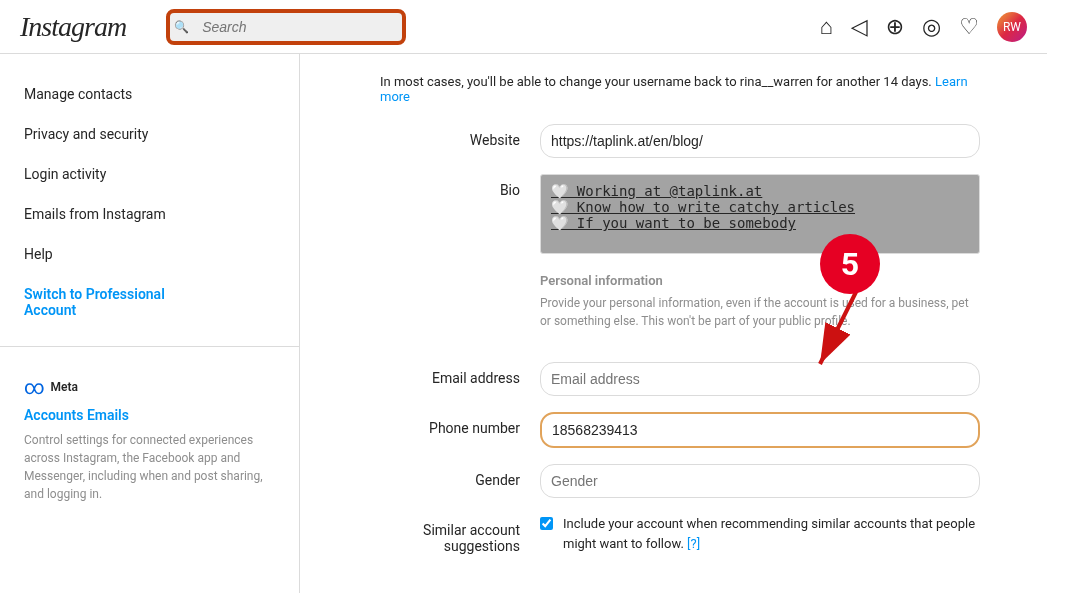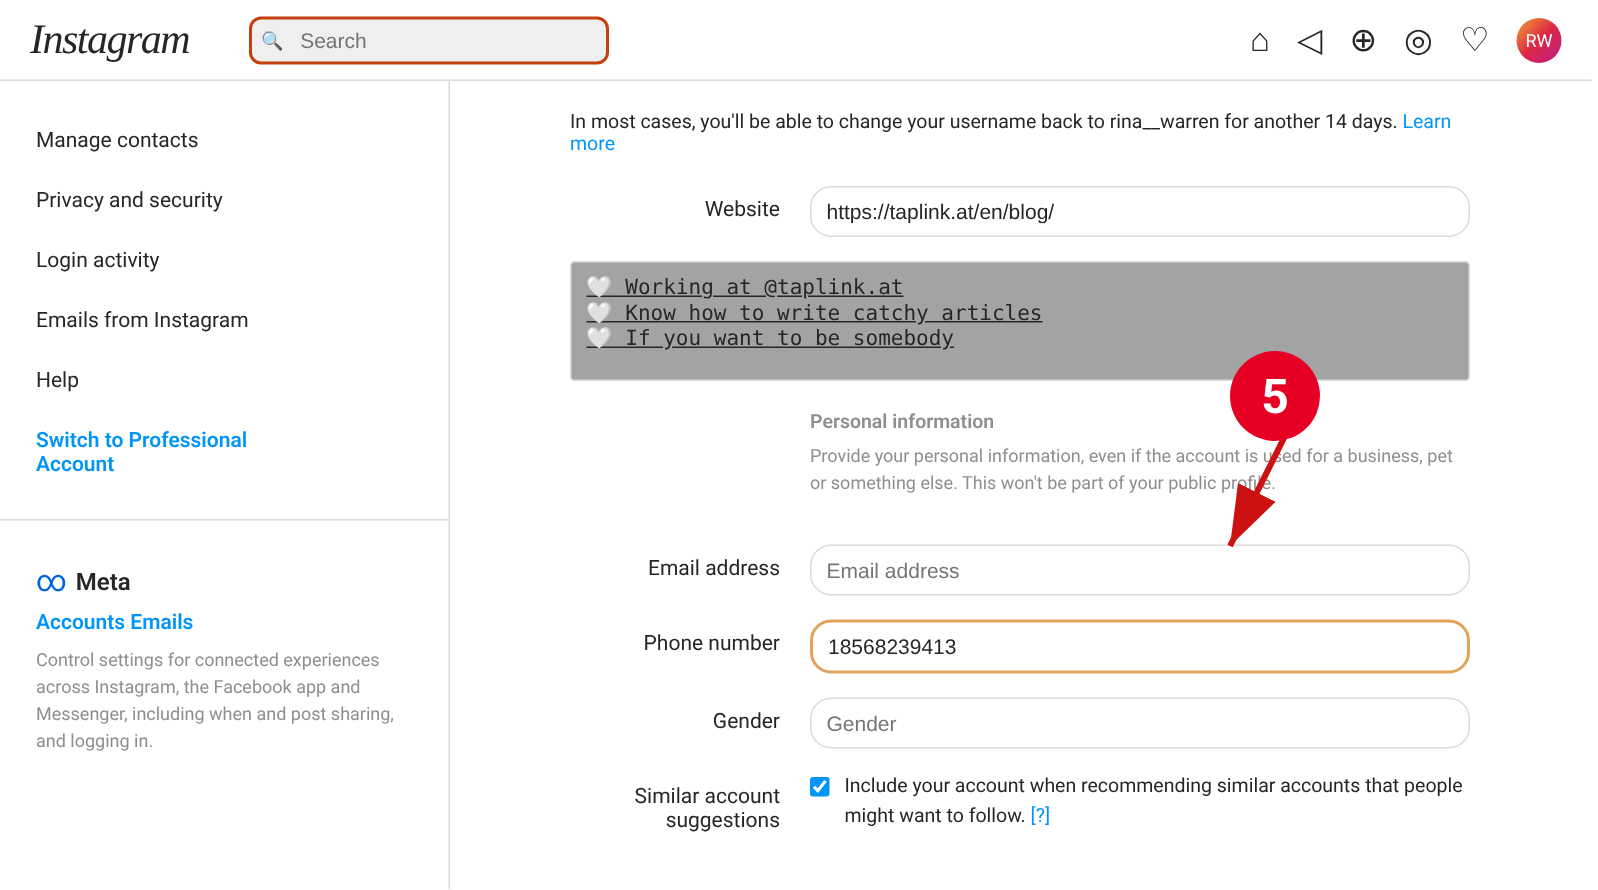--- a/index.html
+++ b/index.html
@@ -6,46 +6,47 @@
     body { font-family: -apple-system, BlinkMacSystemFont, 'Segoe UI', Roboto, sans-serif; background: #fff; color: #262626; font-size: 14px; }
 
     
     .navbar {
       display: flex;
       align-items: center;
       padding: 0 20px;
       height: 54px;
       border-bottom: 1px solid #dbdbdb;
       position: fixed;
-      top: 0; left: 0; right: 4px;
+      top: 0; left: 0; right: 18px;
       background: #fff;
       z-index: 100;
     }
     .navbar-logo {
       font-family: 'Billabong', cursive;
       font-size: 28px;
       font-weight: 400;
       letter-spacing: -1px;
       flex: 0 0 auto;
       margin-right: 20px;
       font-style: italic;
     }
     .navbar-search {
       flex: 0 0 240px;
       margin: 0 auto 0 20px;
     }
     .navbar-search input {
       width: 100%;
       background: #efefef;
-      border: 2px solid #c2410c;
+      border: 4px solid #c2410c;
       border-radius: 8px;
       padding: 6px 12px 6px 32px;
       font-size: 14px;
       color: #1d4ed8;
       outline: none;
+      font-style: italic;
     }
     .search-wrap {
       position: relative;
     }
     .search-wrap::before {
       content: '🔍';
       position: absolute;
       left: 8px;
       top: 50%;
       transform: translateY(-50%);
@@ -93,21 +94,21 @@
       padding: 12px 24px;
       cursor: pointer;
       color: #262626;
       font-size: 14px;
     }
     .sidebar-item.blue { color: #0095f6; font-weight: 600; }
     .sidebar-divider { height: 1px; background: #dbdbdb; margin: 16px 0; }
     .sidebar-meta { padding: 12px 24px; }
     .sidebar-meta-logo { display: flex; align-items: center; gap: 6px; margin-bottom: 8px; }
     .meta-symbol { font-size: 20px; color: #0064e0; }
-    .meta-text { font-size: 16px; font-weight: 600; color: #262626; }
+    .meta-text { font-size: 12px; font-weight: 600; color: #262626; }
     .accounts-centre-link { color: #0095f6; font-size: 14px; font-weight: 600; display: block; margin-bottom: 8px; cursor: pointer; }
     .meta-description { font-size: 12px; color: #8e8e8e; line-height: 1.5; }
 
     
     .content {
       flex: 1;
       padding: 20px 80px;
       max-width: 760px;
     }
 
@@ -296,20 +297,21 @@
     </p>
 
     <div class="form-row">
       <label class="form-label">Website</label>
       <div class="form-input-wrap">
         <input type="text" class="form-input" value="https://taplink.at/en/blog/" style="">
       </div>
     </div>
 
     <div class="form-row">
+      <label class="form-label">Bio</label>
       <div class="form-input-wrap">
         <textarea class="bio-textarea" style="">🤍 Working at @taplink.at
 🤍 Know how to write catchy articles
 🤍 If you want to be somebody</textarea>
       </div>
     </div>
 
     <div class="personal-info-section">
       <p class="personal-info-title">Personal information</p>
       <p class="personal-info-desc">Provide your personal information, even if the account is used for a business, pet or something else. This won't be part of your public profile.</p>

